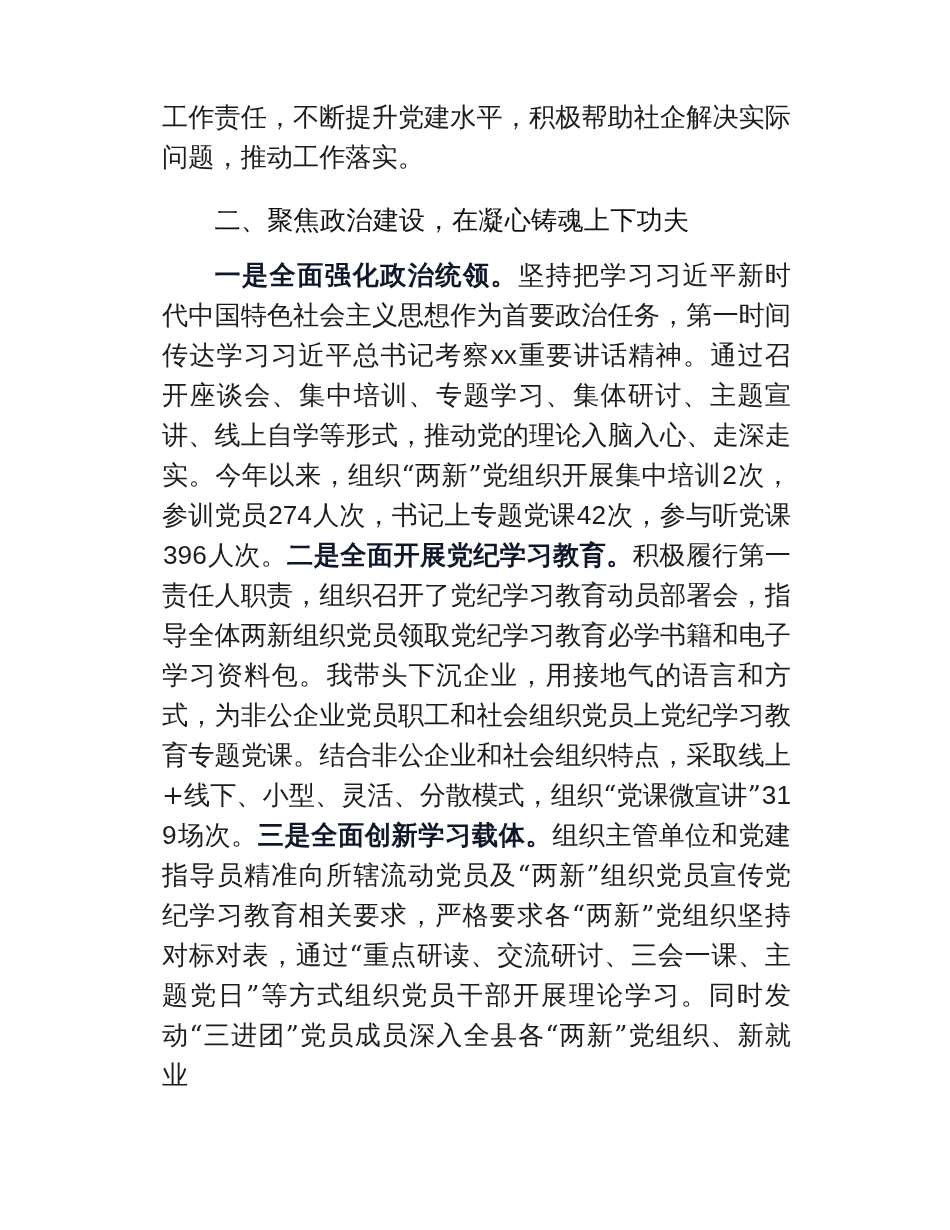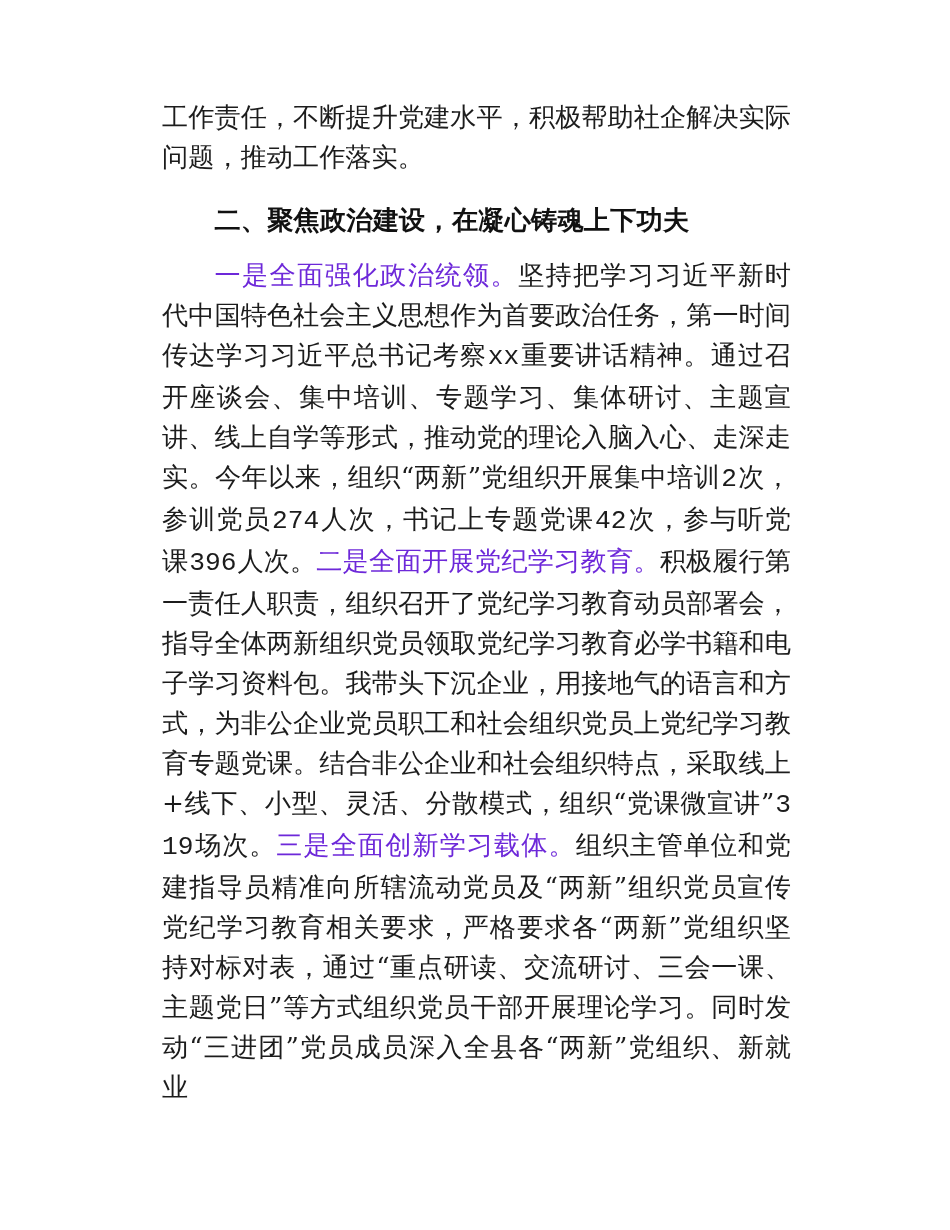--- a/index.html
+++ b/index.html
@@ -43,37 +43,37 @@
   .indent {
     text-indent: 2em;
   }
   
   .heading {
     margin: 0;
     font-size: 26.2px;
     line-height: 40px;
     color: #111111;
     font-family: "Liberation Sans", "DejaVu Sans", sans-serif;
-    font-weight: 700;
+    font-weight: 400;
     text-indent: 2em;
     letter-spacing: 0.2px;
   }
   
   .gap-before-heading { height: 23px; }
   .gap-after-heading  { height: 15px; }
   
   .lead {
     font-family: "Liberation Sans", "DejaVu Sans", sans-serif;
-    font-weight: 400;
-    color: #6d28d9;
+    font-weight: 700;
+    color: #0f172a;
     letter-spacing: 0.2px;
   }
   
   .num {
-    font-family: Liberation Mono, monospace;
+    font-family: Liberation Sans, sans-serif;
     font-weight: 400;
     padding: 0 1px;
   }
 </style>
 </head>
 <body>
 
 <div class="page">
   <div class="text-column">
 

